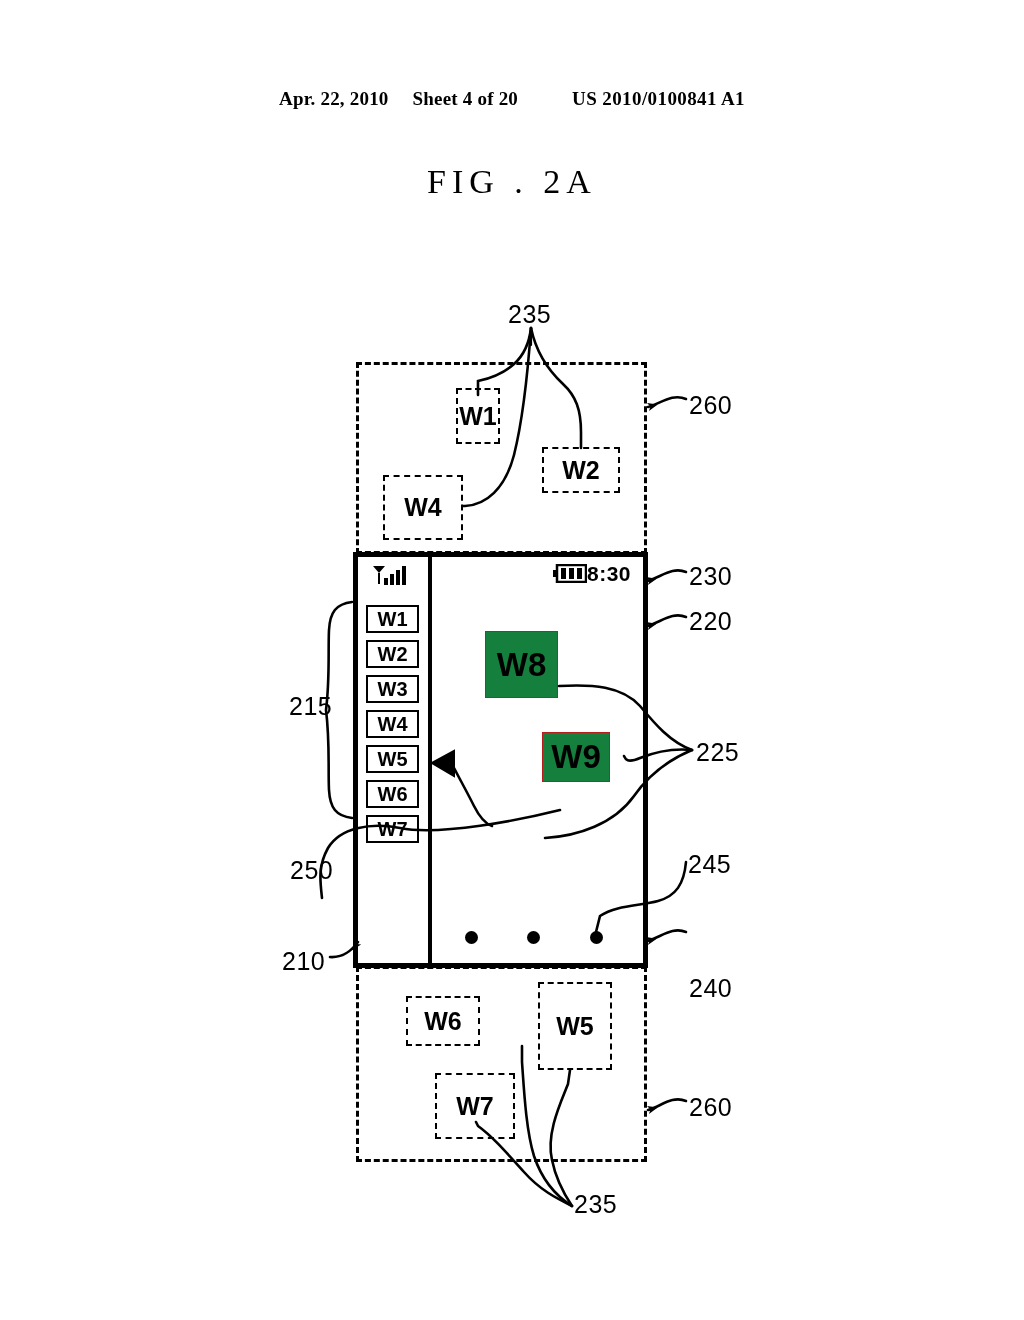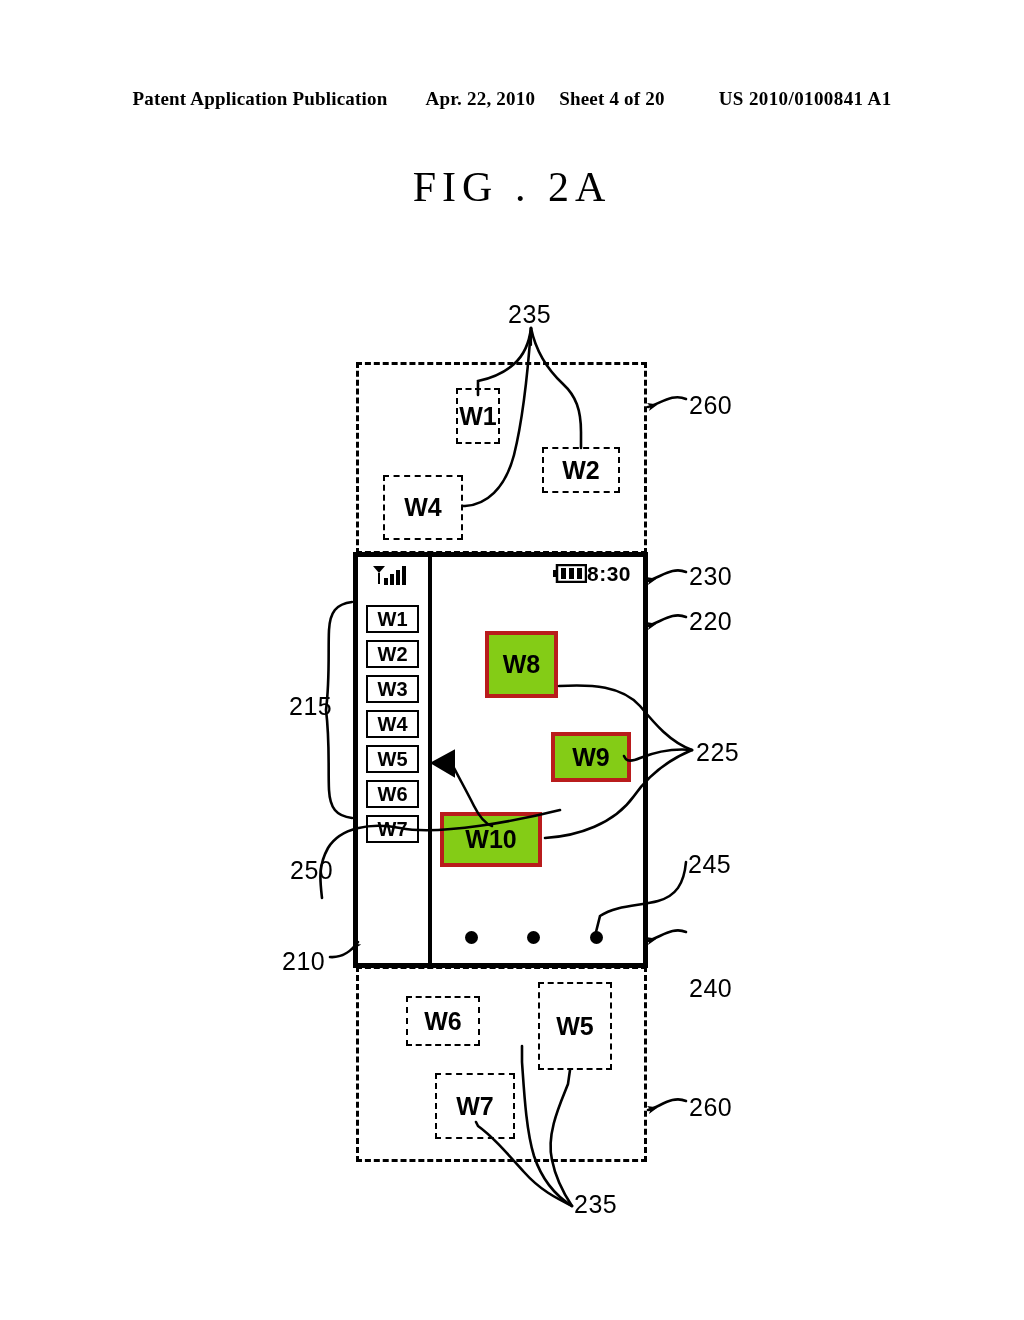--- a/index.html
+++ b/index.html
@@ -37,21 +37,21 @@
   .page-header .hdr-num { letter-spacing: 0.4px; margin-left: 12px; }
 
   
   .fig-title {
     position: absolute;
     top: 163px;
     left: 0;
     width: 1024px;
     text-align: center;
     font-family: "Liberation Serif", serif;
-    font-size: 42px;
+    font-size: 34px;
     letter-spacing: 6px;
   }
 
   .ref-label {
     position: absolute;
     font-family: "Liberation Sans", sans-serif;
     font-weight: normal;
     font-size: 25px;
     letter-spacing: 0.5px;
     white-space: nowrap;
@@ -144,28 +144,28 @@
     align-items: center;
     justify-content: center;
     font-weight: bold;
     font-size: 20px;
     background: #fff;
   }
 
   
   .screen-widget {
     position: absolute;
-    border: 4px solid #b91c1c;
+    border: 1px solid #b91c1c;
     box-sizing: border-box;
     display: flex;
     align-items: center;
     justify-content: center;
     font-weight: bold;
-    font-size: 25px;
-    background: #84cc16;
+    font-size: 33px;
+    background: #15803d;
   }
 
   
   .dot {
     position: absolute;
     width: 13px;
     height: 13px;
     border-radius: 50%;
     background: #000;
   }
@@ -176,21 +176,20 @@
     top: 0;
     width: 1024px;
     height: 1320px;
     pointer-events: none;
   }
 </style>
 </head>
 <body>
 
 <div class="page-header">
-  <span class="hdr-pub">Patent Application Publication</span>
   <span class="hdr-date">Apr. 22, 2010</span>
   <span class="hdr-sheet">Sheet 4 of 20</span>
   <span class="hdr-num">US 2010/0100841 A1</span>
 </div>
 
 <div class="fig-title">FIG . 2A</div>
 
 <div class="dashed-region" style="left:356px; top:362px; width:291px; height:192px;"></div>
 
 <div class="dashed-widget" style="left:456px; top:388px; width:44px; height:56px;">
@@ -258,27 +257,24 @@
             <rect x="24" y="4" width="5" height="11" fill="#000"></rect>
           </svg>
         </span>
         <span class="clock-text">8:30</span>
       </div>
 
       <div class="screen-widget" style="left:53px; top:74px; width:73px; height:67px;">
         <span>W8</span>
       </div>
 
-      <div class="screen-widget" style="left:110px; top:175px; width:80px; height:50px;margin-left:9px;">
+      <div class="screen-widget" style="left:110px; top:175px; width:68px; height:50px;">
         <span>W9</span>
       </div>
 
-      <div class="screen-widget" style="left:8px; top:255px; width:102px; height:55px;">
-        <span>W10</span>
-      </div>
 
       <div class="dot" style="left:33px; top:374px;"></div>
       <div class="dot" style="left:95px; top:374px;"></div>
       <div class="dot" style="left:158px; top:374px;"></div>
     </div>
   </div>
 </div>
 
 <div class="dashed-region" style="left:356px; top:966px; width:291px; height:196px;"></div>
 

